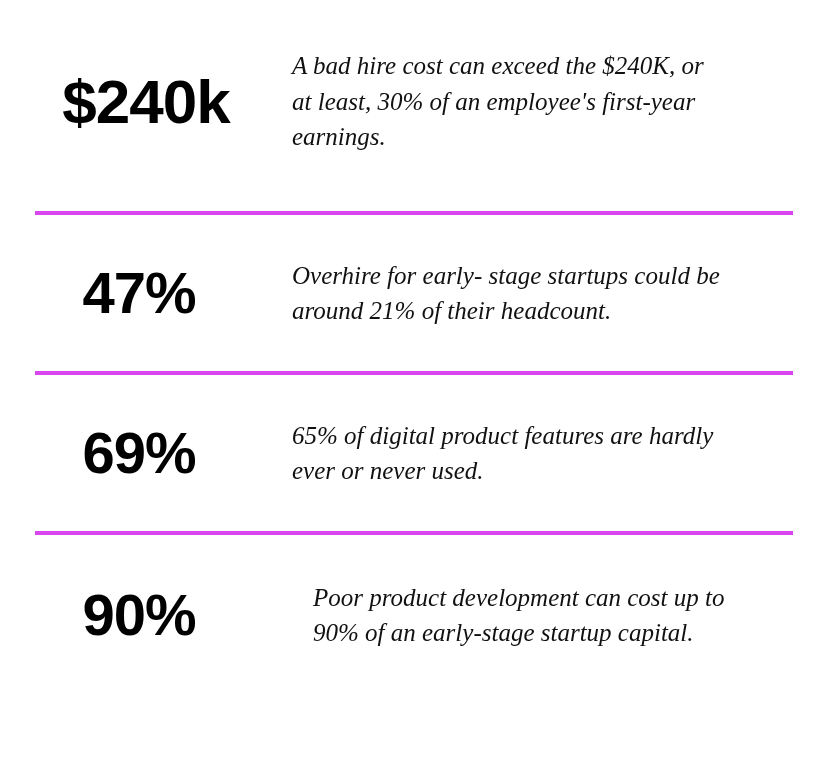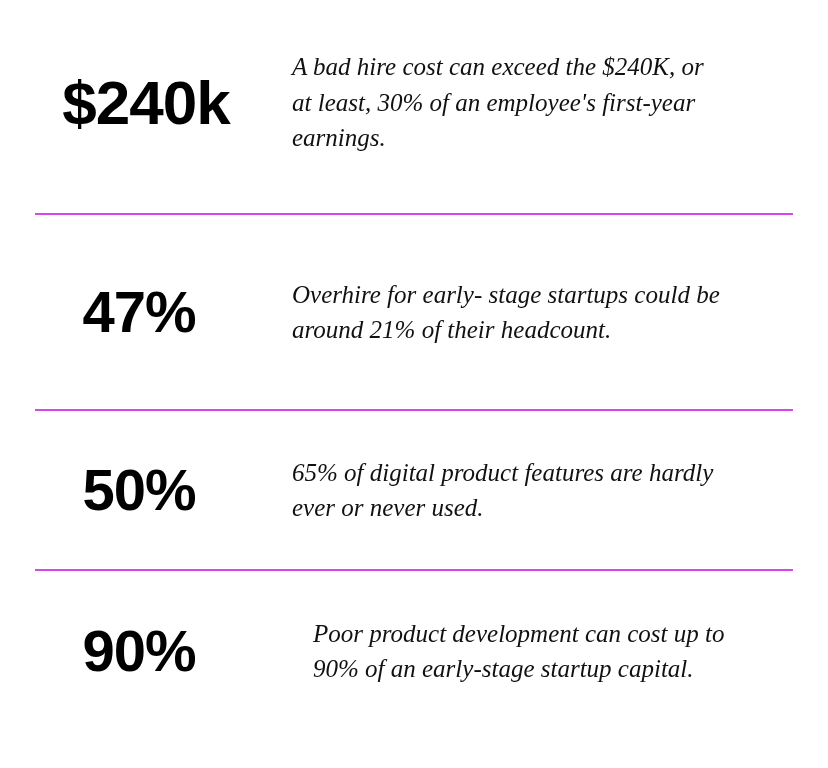--- a/index.html
+++ b/index.html
@@ -22,26 +22,26 @@
     padding: 0 35px;
     display: flex;
     flex-direction: column;
   }
 
   .stat-row {
     display: flex;
     flex-direction: row;
     align-items: center;
     box-sizing: border-box;
-    border-bottom: 2px solid #d946ef;
+    border-bottom: 4px solid #d946ef;
   }
 
   
   .stat-row.row-0 { height: 215px; padding-bottom: 8px; }
-  .stat-row.row-1 { height: 196px; }
+  .stat-row.row-1 { height: 160px; }
   .stat-row.row-2 { height: 160px; }
   .stat-row.row-3 { height: 160px; border-bottom: none; gap: 21px; }
 
   .stat-figure {
     flex: 0 0 222px;
     text-align: center;
     font-family: "Liberation Sans", sans-serif;
     font-weight: bold;
     font-size: 58px;
     line-height: 1;
@@ -77,21 +77,21 @@
     <div class="stat-figure">$240k</div>
     <div class="stat-body">A bad hire cost can exceed the $240K, or at least, 30% of an employee's first-year earnings.</div>
   </div>
 
   <div class="stat-row row-1">
     <div class="stat-figure">47%</div>
     <div class="stat-body">Overhire for early- stage startups could be around 21% of their headcount.</div>
   </div>
 
   <div class="stat-row row-2">
-    <div class="stat-figure">50%</div>
+    <div class="stat-figure">69%</div>
     <div class="stat-body">65% of digital product features are hardly ever or never used.</div>
   </div>
 
   <div class="stat-row row-3">
     <div class="stat-figure">90%</div>
     <div class="stat-body">Poor product development can cost up to 90% of an early-stage startup capital.</div>
   </div>
 
 </div>
 

